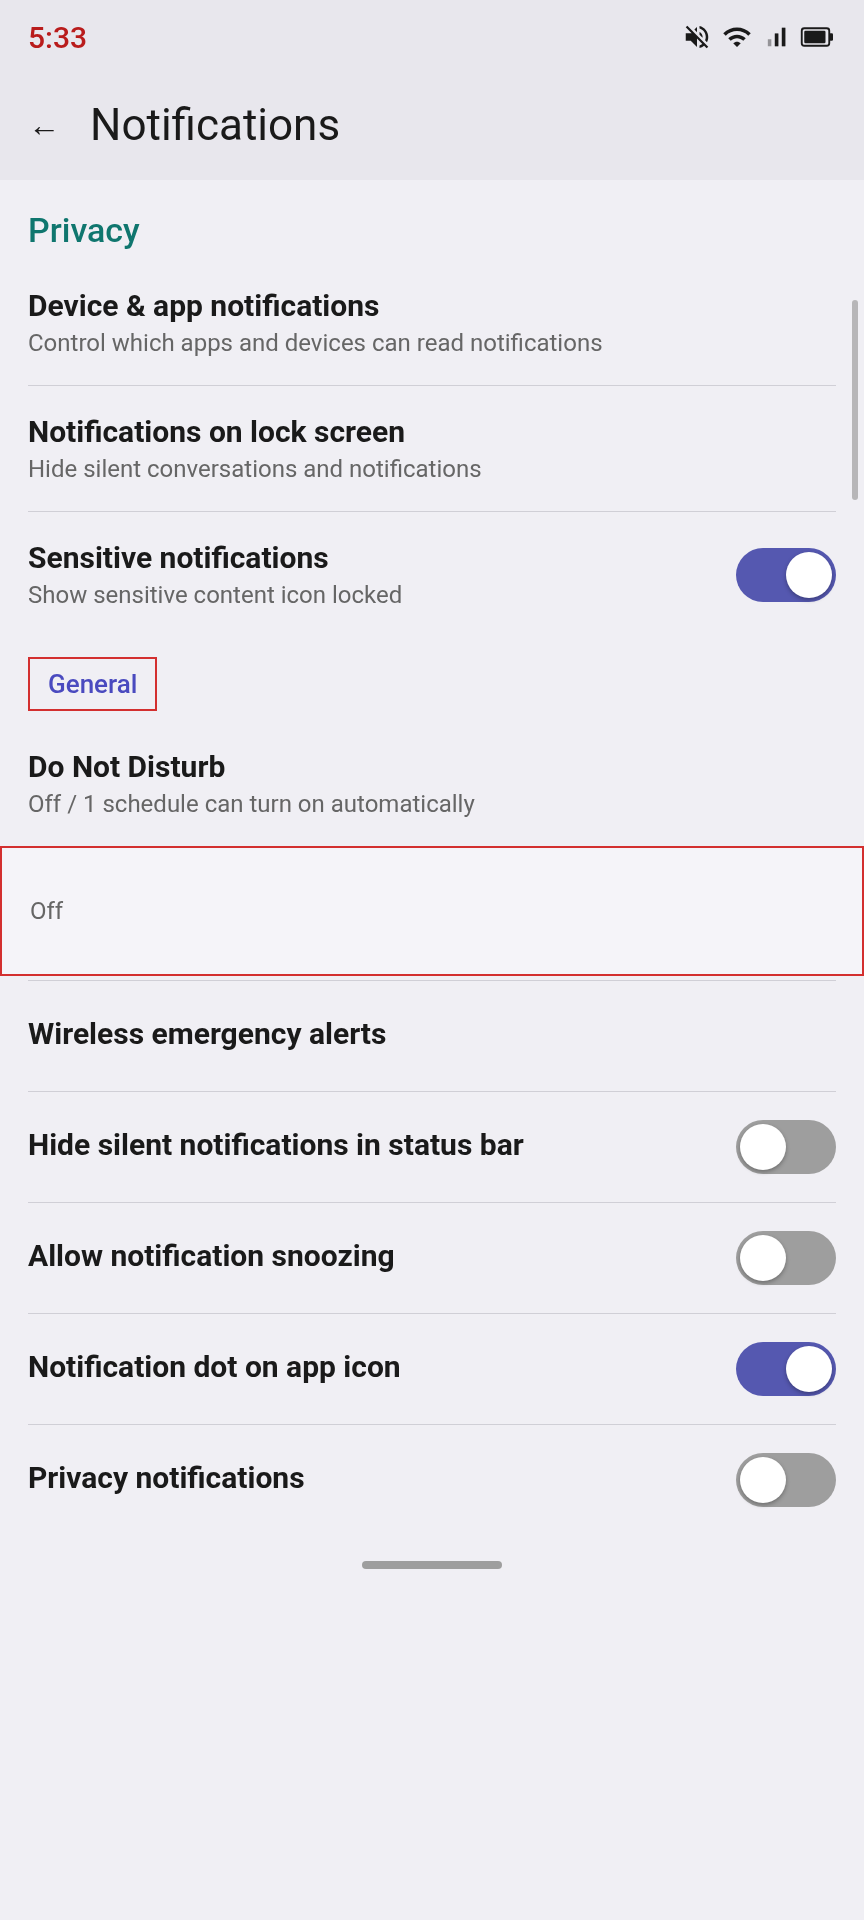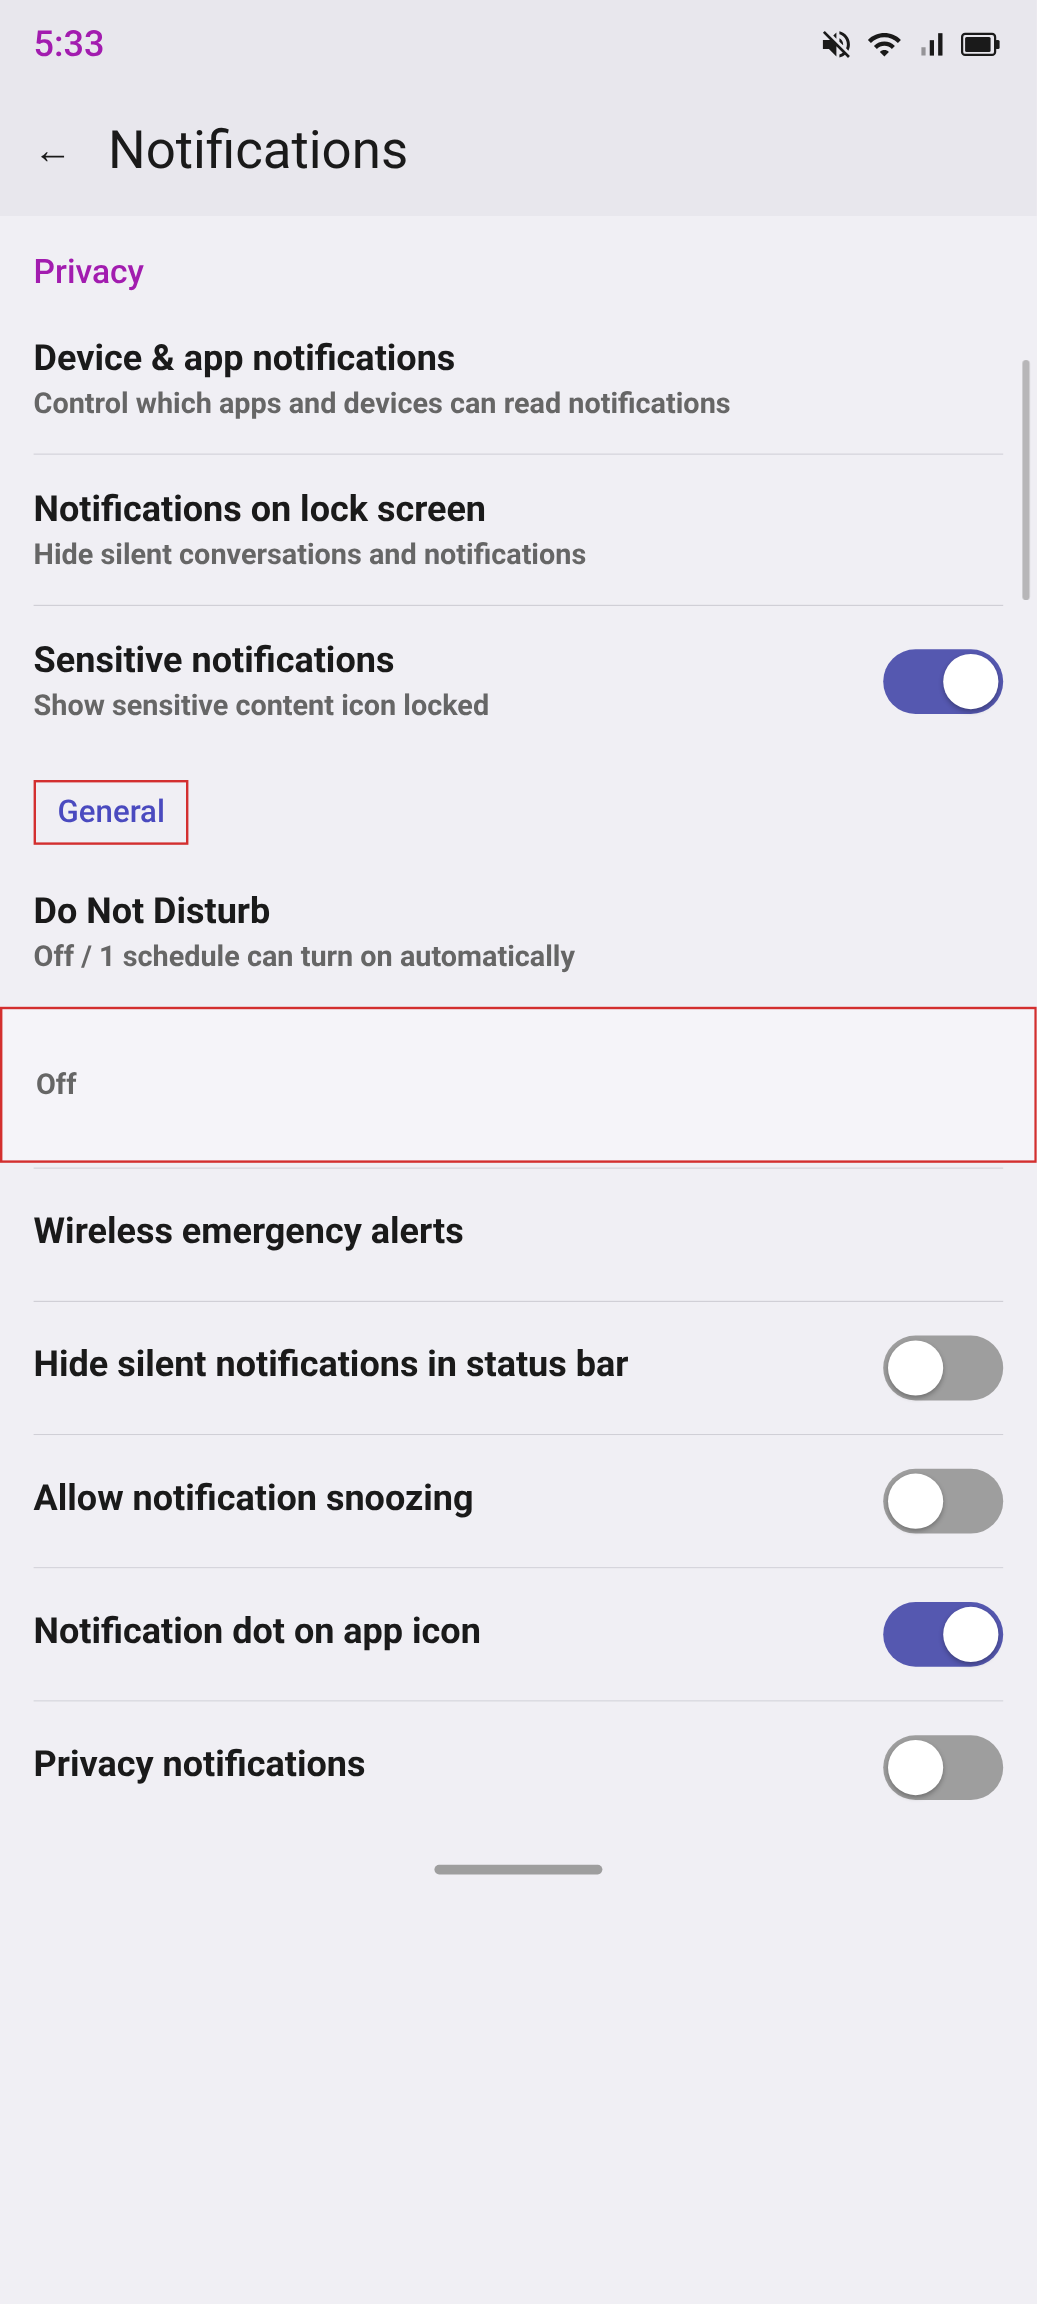--- a/index.html
+++ b/index.html
@@ -22,21 +22,21 @@
       justify-content: space-between;
       align-items: center;
       padding: 14px 28px 10px 28px;
       background-color: #e8e7ed;
       height: 70px;
     }
 
     .status-time {
       font-size: 30px;
       font-weight: 500;
-      color: #a21caf;
+      color: #b91c1c;
     }
 
     .status-icons {
       display: flex;
       align-items: center;
       gap: 10px;
     }
 
     
     .app-bar {
@@ -61,23 +61,23 @@
     }
 
     
     .content {
       padding: 0;
     }
 
     
     .section-header {
       padding: 30px 28px 10px 28px;
-      font-size: 28px;
+      font-size: 34px;
       font-weight: 500;
-      color: #a21caf;
+      color: #0f766e;
     }
 
     
     .settings-item {
       display: flex;
       justify-content: space-between;
       align-items: center;
       padding: 28px 28px;
       background-color: #f0eff4;
       cursor: pointer;
@@ -92,21 +92,21 @@
     .settings-item-title {
       font-size: 30px;
       font-weight: 700;
       color: #1a1a1a;
       margin-bottom: 6px;
     }
 
     .settings-item-subtitle {
       font-size: 24px;
       color: #666666;
-      font-weight: 700;
+      font-weight: 400;
     }
 
     
     .toggle {
       width: 100px;
       height: 54px;
       border-radius: 27px;
       position: relative;
       flex-shrink: 0;
       cursor: pointer;

